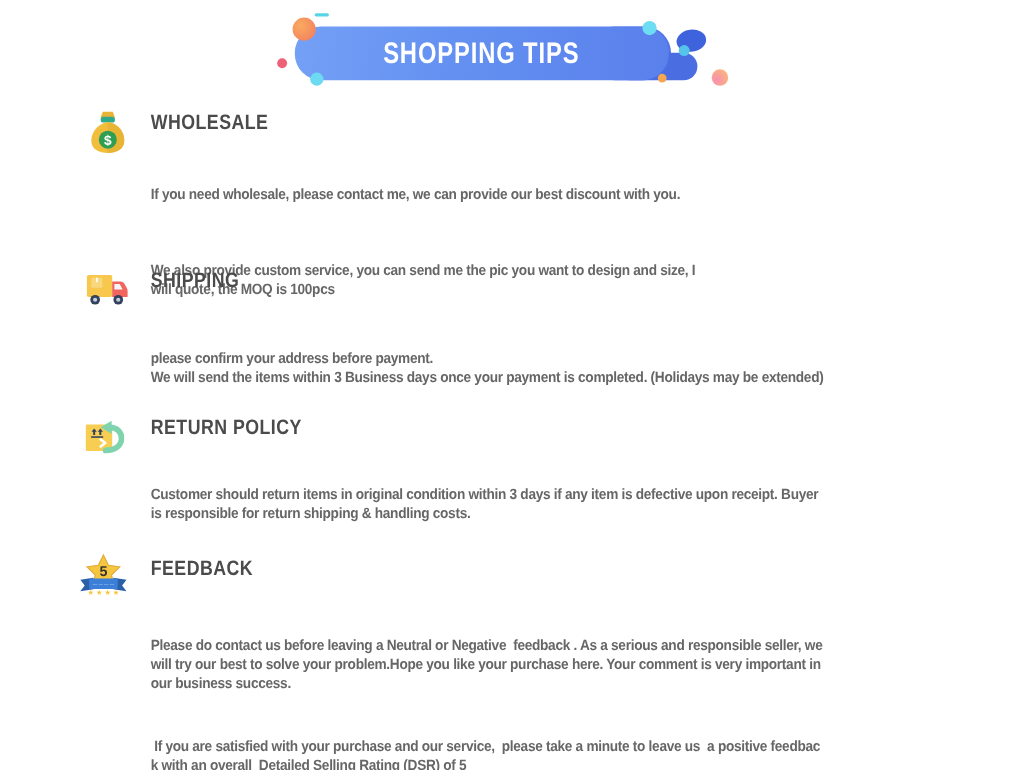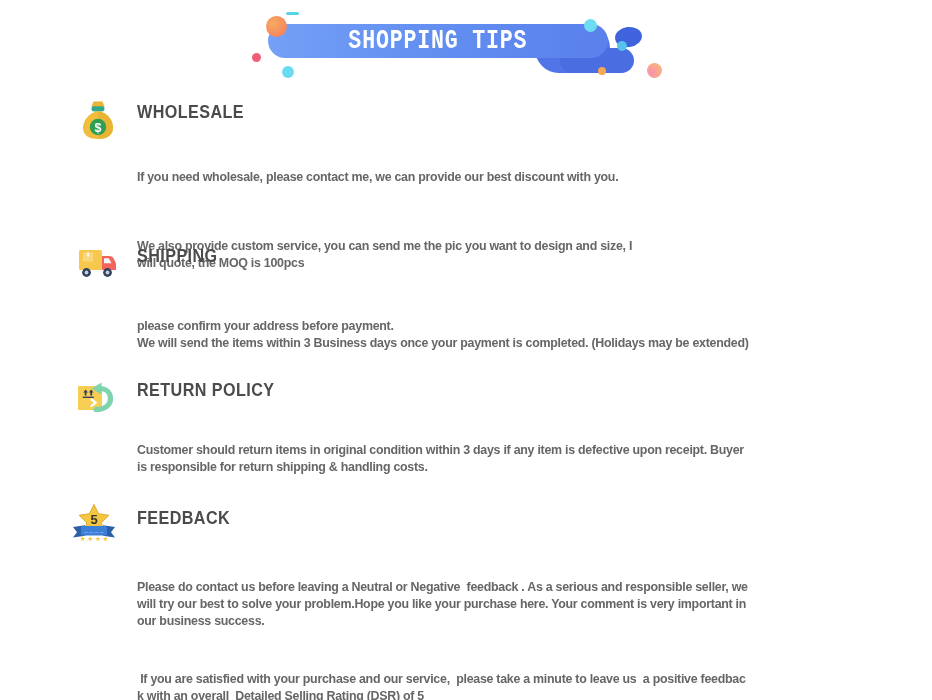--- a/index.html
+++ b/index.html
@@ -3,23 +3,23 @@
 <meta charset="utf-8">
 <style>
   html,body{margin:0;padding:0;background:#fff;}
   #canvas{
     position:relative;width:932px;height:700px;overflow:hidden;background:#ffffff;
     font-family:"Liberation Sans","DejaVu Sans",sans-serif;
   }
   
   .shape{position:absolute;}
   .banner-main{
-    left:268px;top:24px;width:340px;height:34px;border-radius:24px;
+    left:268px;top:24px;width:340px;height:49px;border-radius:24px;
     background:linear-gradient(95deg,#74a0f6 0%,#6390f1 45%,#5a80ec 100%);
-    z-index:2;display:flex;align-items:center;justify-content:center;font-family:Liberation Mono, monospace;
+    z-index:2;display:flex;align-items:center;justify-content:center;
   }
   .banner-dark{left:535px;top:24px;width:75px;height:49px;border-radius:24px;background:#5174e8;z-index:1;}
   .banner-arm{left:560px;top:48px;width:74px;height:25px;border-radius:13px;background:#4a6de2;z-index:1;}
   .banner-oval{left:615px;top:27px;width:27px;height:20px;border-radius:50%;background:#3f63dd;transform:rotate(-8deg);z-index:1;}
   .banner-title{
     color:#ffffff;font-size:27px;font-weight:700;letter-spacing:1px;
     transform:scaleX(0.8);transform-origin:center;white-space:nowrap;z-index:3;
   }
   .dot{position:absolute;border-radius:50%;z-index:4;}
   .dot-orange-lg{left:266px;top:16px;width:21px;height:21px;background:radial-gradient(circle at 35% 35%,#f9aa60,#f2795f);}

